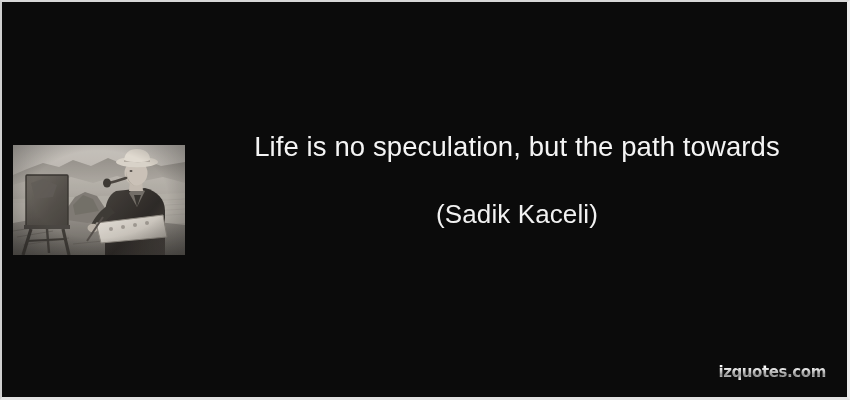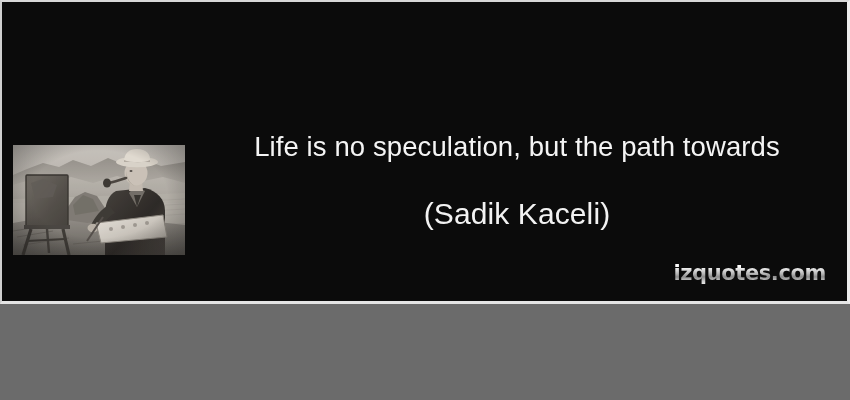--- a/index.html
+++ b/index.html
@@ -7,21 +7,21 @@
     padding: 0;
     background: #6b6b6b;
   }
   body {
     font-family: "Liberation Sans", sans-serif;
   }
 
   .quote-card {
     position: relative;
     width: 850px;
-    height: 304px;
+    height: 400px;
     background: #0b0b0b;
     box-sizing: border-box;
     border-top: 2px solid #d8d8d8;
     border-left: 2px solid #cfcfcf;
     border-right: 3px solid #ededed;
     border-bottom: 3px solid #e4e4e4;
     overflow: hidden;
   }
 
   
@@ -53,34 +53,34 @@
     font-size: 27.5px;
     line-height: 37px;
     letter-spacing: 0.1px;
     font-weight: 400;
     margin: 0;
     padding: 0 2px;
     text-rendering: optimizeLegibility;
   }
   .attribution {
     color: #f2f2f2;
-    font-size: 30px;
+    font-size: 26px;
     line-height: 32px;
     margin: 0;
     padding-top: 33px;
     letter-spacing: 0.1px;
   }
 
   
   .watermark {
     position: absolute;
     right: 21px;
     bottom: 16px;
     font-family: "DejaVu Sans", sans-serif;
-    font-size: 21px;
+    font-size: 15px;
     font-weight: bold;
     letter-spacing: -0.4px;
     background: linear-gradient(180deg,
                 #f7f7f7 0%,
                 #ffffff 22%,
                 #b9b9b9 52%,
                 #8d8d8d 66%,
                 #d2d2d2 86%,
                 #efefef 100%);
     -webkit-background-clip: text;

